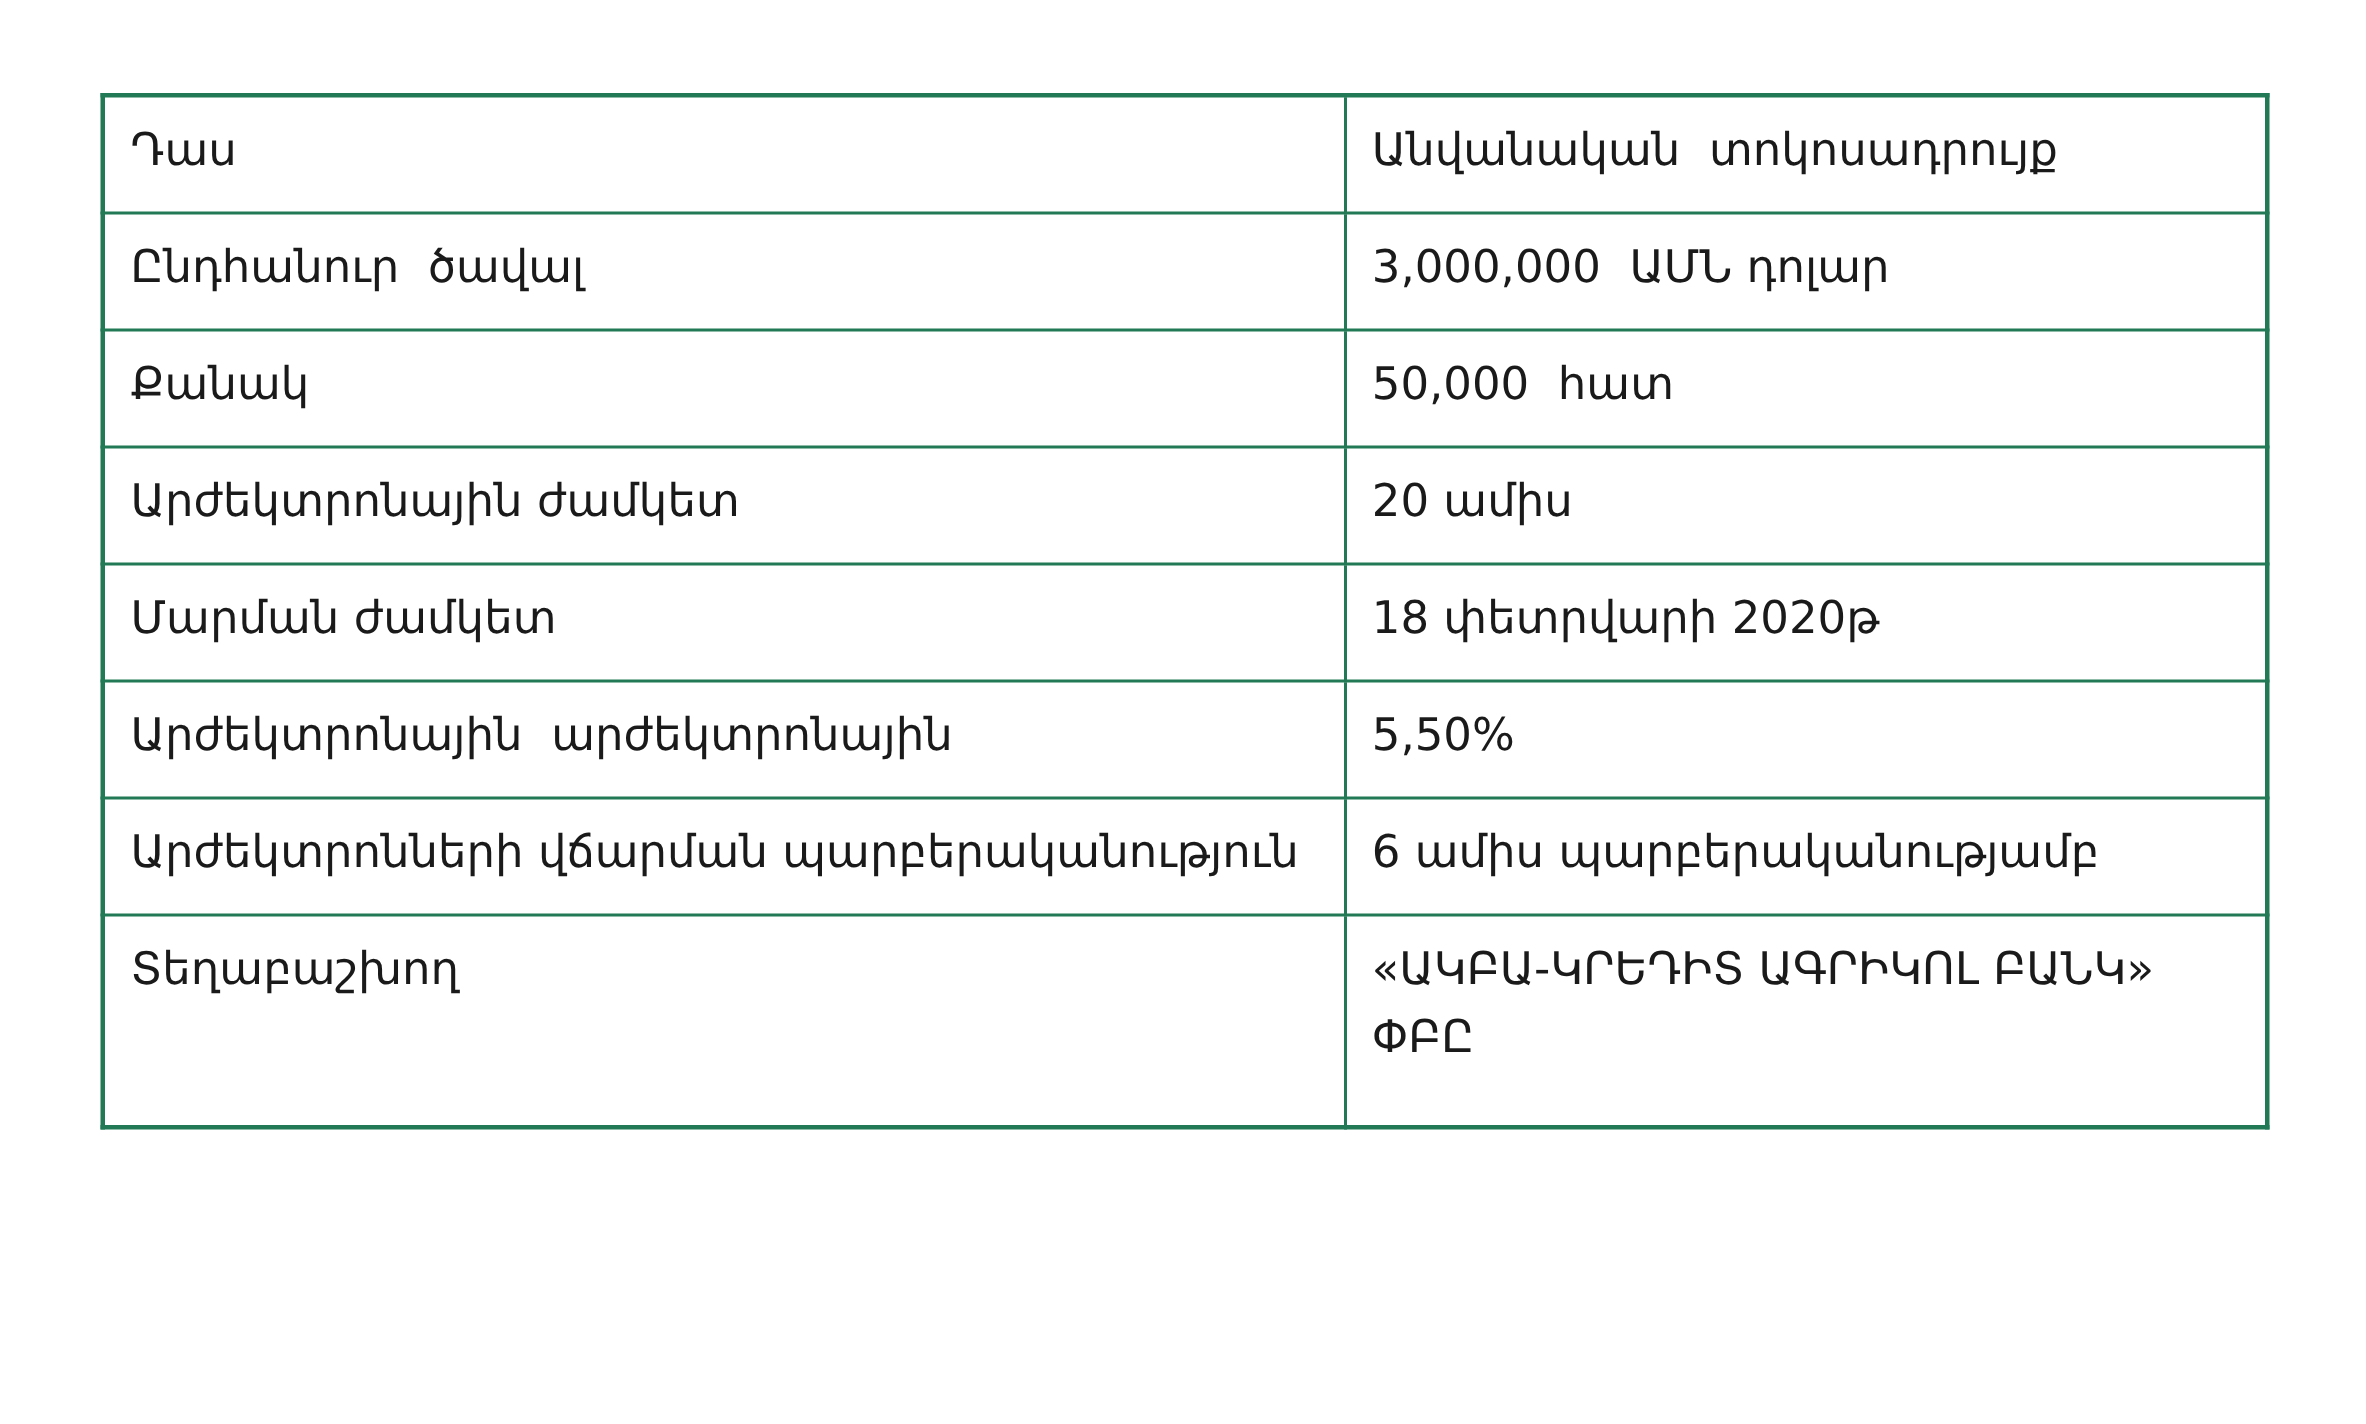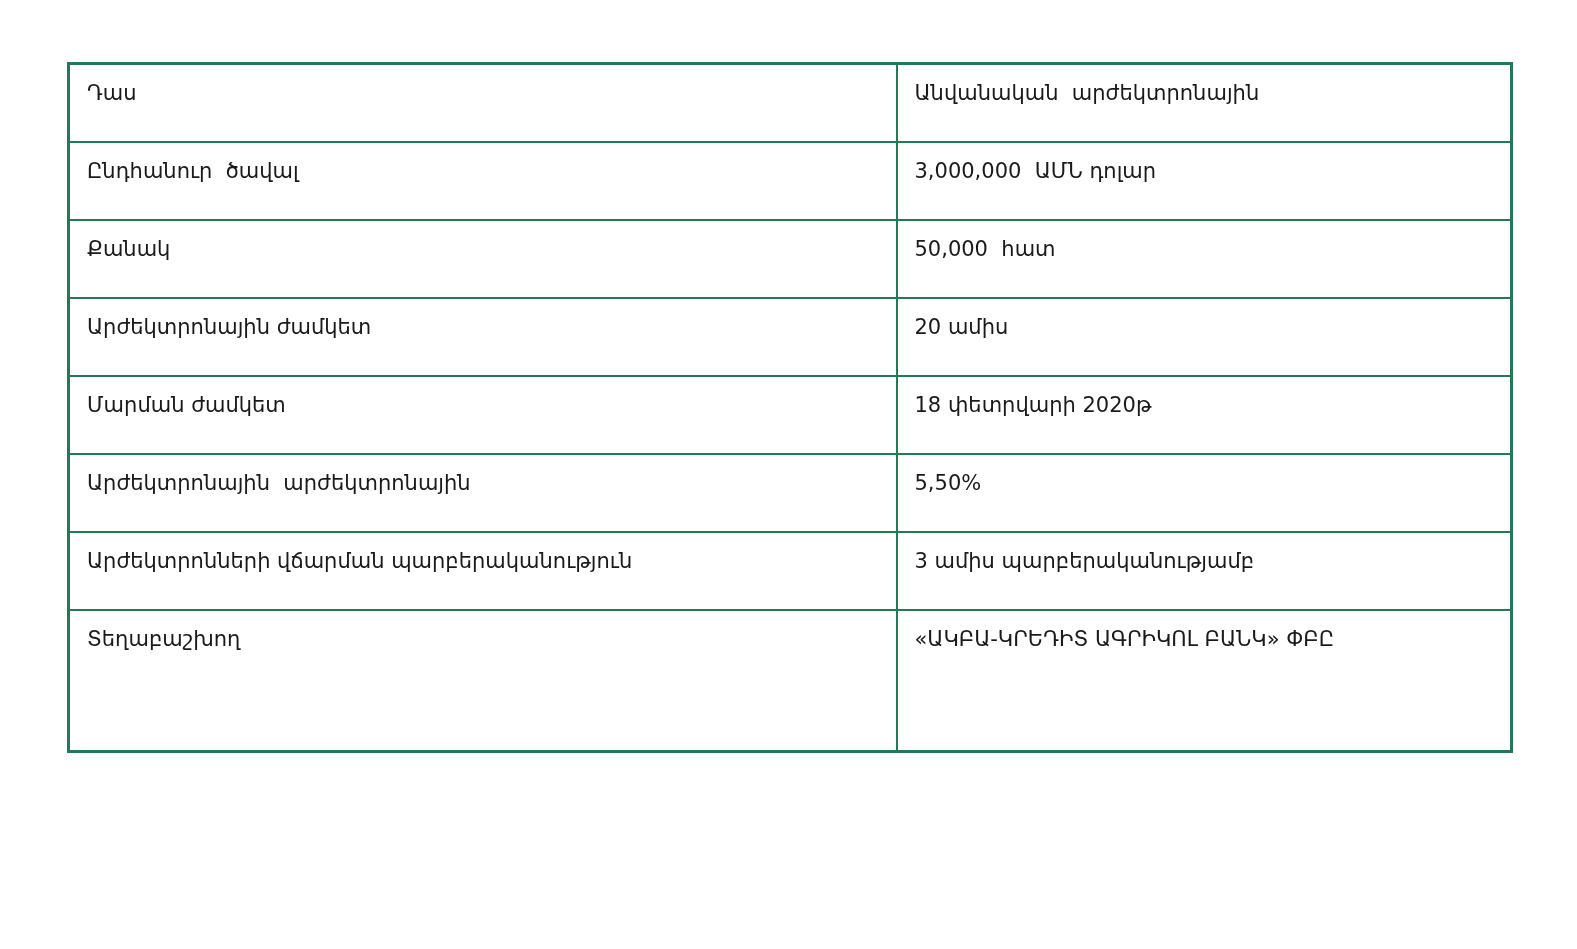--- a/index.html
+++ b/index.html
@@ -26,41 +26,41 @@
     border: 3px solid var(--border-color);
   }
   col.label-col  { width: 828px; }
   col.value-col  { width: 615px; }
   td.cell {
     border: 2px solid var(--border-color);
     vertical-align: top;
     box-sizing: border-box;
     height: 78px;
     padding: 13px 18px 10px 17px;
-    font-size: 21px;
+    font-size: 30px;
     line-height: 1.52;
     white-space: pre-wrap;
     overflow: hidden;
   }
   tr.row-last td.cell {
     height: 142px;
   }
 </style>
 </head>
 <body>
 
 <table class="terms-table">
   <colgroup>
     <col class="label-col">
     <col class="value-col">
   </colgroup>
   <tbody>
     <tr>
       <td class="cell">Դաս</td>
-      <td class="cell">Անվանական  արժեկտրոնային</td>
+      <td class="cell">Անվանական  տոկոսադրույք</td>
     </tr>
     <tr>
       <td class="cell">Ընդհանուր  ծավալ</td>
       <td class="cell">3,000,000  ԱՄՆ դոլար</td>
     </tr>
     <tr>
       <td class="cell">Քանակ</td>
       <td class="cell">50,000  հատ</td>
     </tr>
     <tr>
@@ -70,20 +70,20 @@
     <tr>
       <td class="cell">Մարման ժամկետ</td>
       <td class="cell">18 փետրվարի 2020թ</td>
     </tr>
     <tr>
       <td class="cell">Արժեկտրոնային  արժեկտրոնային</td>
       <td class="cell">5,50%</td>
     </tr>
     <tr>
       <td class="cell">Արժեկտրոնների վճարման պարբերականություն</td>
-      <td class="cell">3 ամիս պարբերականությամբ</td>
+      <td class="cell">6 ամիս պարբերականությամբ</td>
     </tr>
     <tr class="row-last">
       <td class="cell">Տեղաբաշխող</td>
       <td class="cell">«ԱԿԲԱ-ԿՐԵԴԻՏ ԱԳՐԻԿՈԼ ԲԱՆԿ» ՓԲԸ</td>
     </tr>
   </tbody>
 </table>
 
 </body></html>

